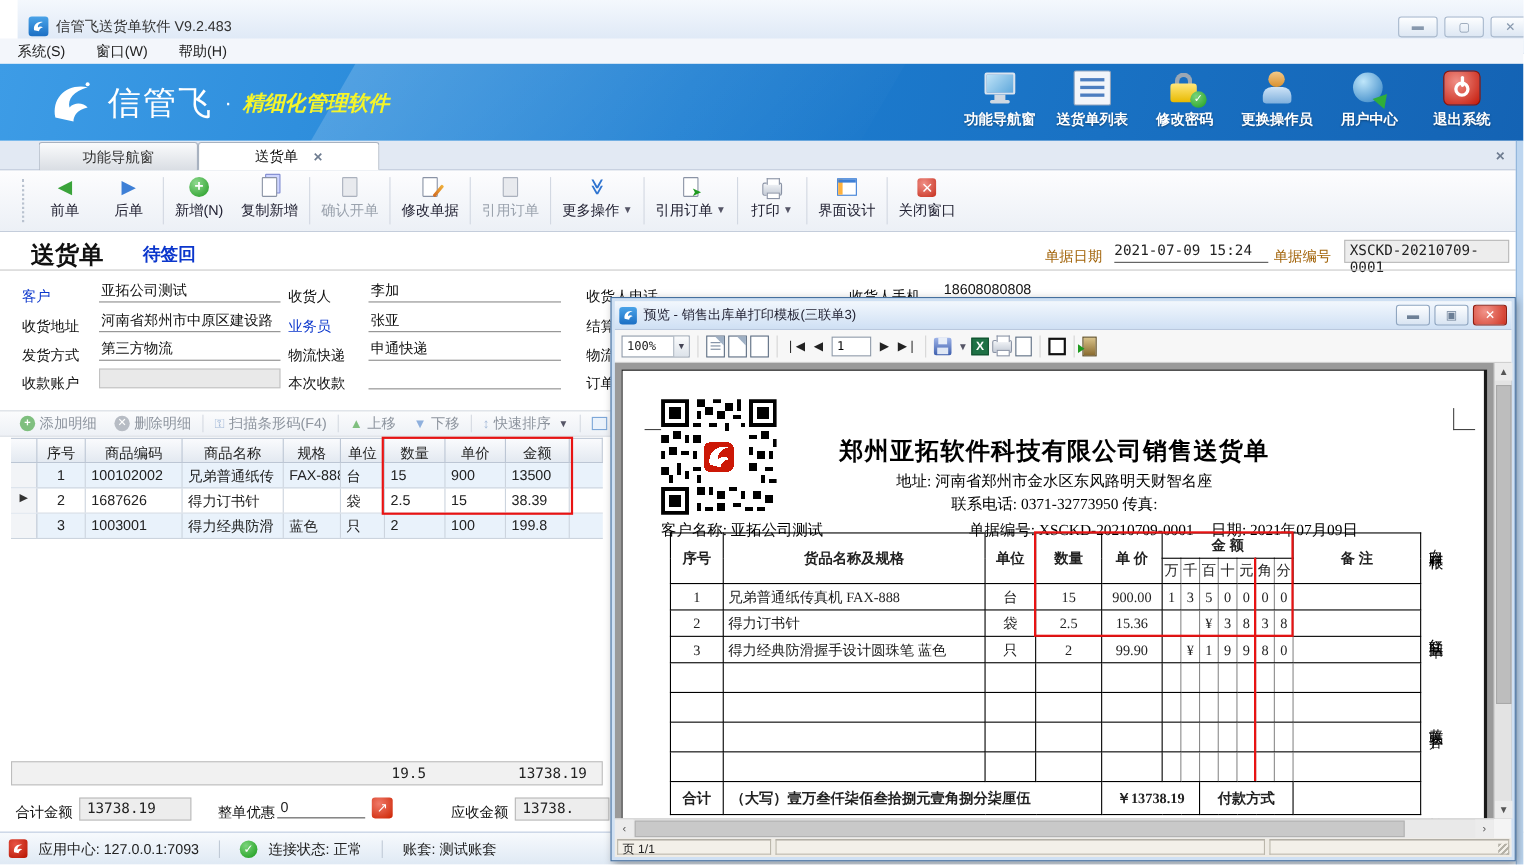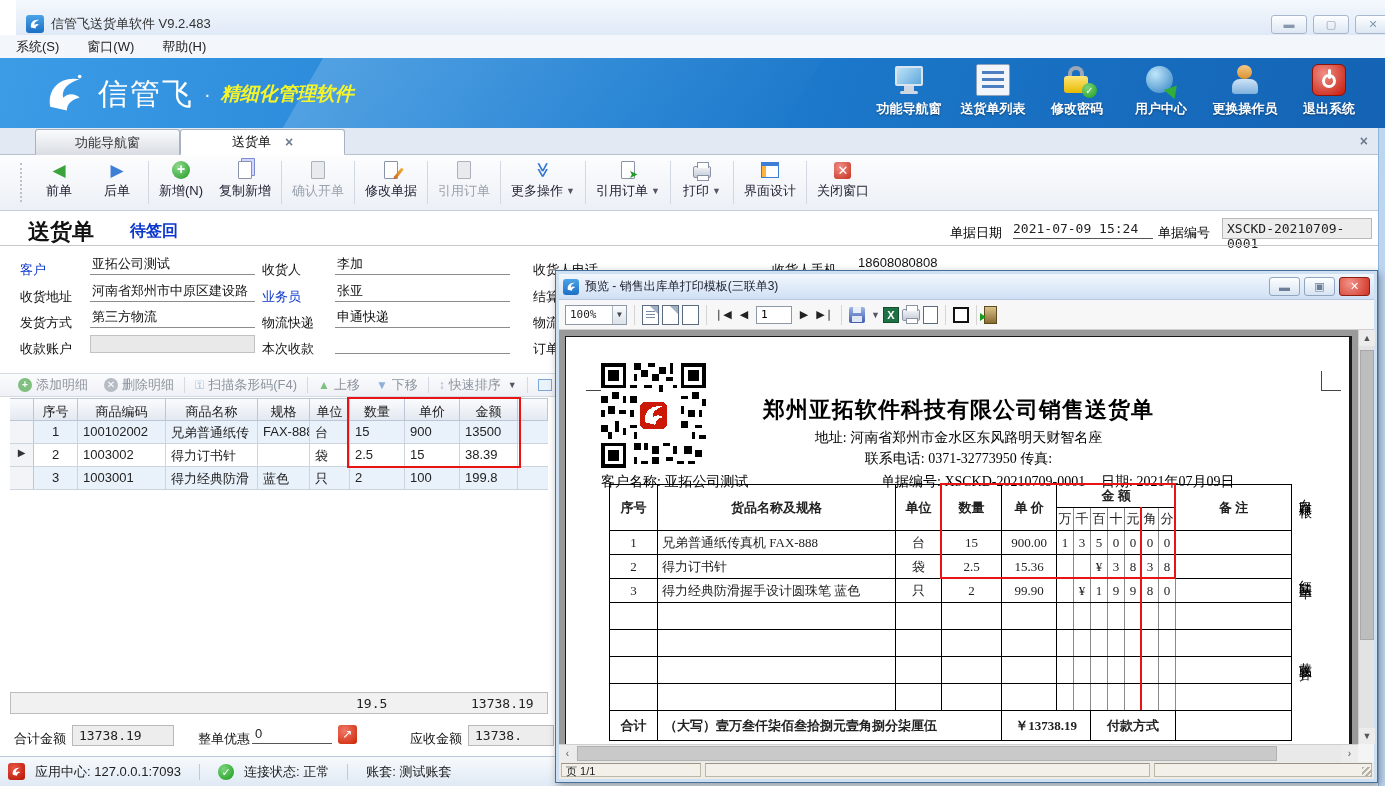--- a/index.html
+++ b/index.html
@@ -70,21 +70,21 @@
   .printer::after { content:""; position:absolute; left:3px; bottom:-4px; width:10px; height:4px; background:#fff; border:1px solid #8a93a5; }
   .win-ico { width:18px; height:16px; border:1px solid #3d7fd6; background:#fff; position:relative; }
   .win-ico::before { content:""; position:absolute; left:0; top:0; width:4px; height:14px; background:#ffb13d; }
   .win-ico::after { content:""; position:absolute; left:0; top:0; width:16px; height:3px; background:#3d7fd6; }
   .red-x { width:17px; height:17px; border-radius:3px; background:radial-gradient(circle at 35% 30%,#f08f86,#c62f1d); color:#fff; font-size:13px; font-weight:bold; line-height:17px; text-align:center; }
 
   
   .form-area { left:0; top:211px; width:1378px; height:545px; background:#fff; }
   .doc-title { position:absolute; left:28px; top:6px; font-family:"Liberation Serif","DejaVu Serif",serif; font-size:22px; font-weight:bold; color:#111; }
   .doc-status { position:absolute; left:130px; top:10px; font-size:16px; font-weight:bold; color:#0b36cc; }
-  .hd-lbl { position:absolute; top:13px; font-size:13px; color:#000000; }
+  .hd-lbl { position:absolute; top:13px; font-size:13px; color:#a16207; }
   .hd-date { position:absolute; left:1013px; top:10px; width:140px; border-bottom:1px solid #555; font-family:"DejaVu Sans Mono",monospace; font-size:13px; padding-bottom:2px; }
   .hd-no { position:absolute; left:1222px; top:7px; width:150px; height:21px; background:#ededed; border:1px solid #b9b9b9; font-family:"DejaVu Sans Mono",monospace; font-size:13px; padding:2px 4px; }
   .form-hr { position:absolute; left:0; top:34px; width:1378px; border-top:1px solid #c8c8c8; }
   .fld-lbl { position:absolute; font-size:13px; color:#111; }
   .fld-lbl.req { color:#0b36cc; }
   .fld-val { position:absolute; font-size:13px; color:#111; border-bottom:1px solid #8c8c8c; padding:0 2px 2px; height:20px; }
   .fld-box { position:absolute; height:18px; background:#e9e9e9; border:1px solid #c2c2c2; }
 
   .dtl-toolbar { position:absolute; left:0; top:162px; width:1378px; height:24px; background:linear-gradient(#fbfcfd,#eef1f6); border-top:1px solid #d5dae2; border-bottom:1px solid #d5dae2; display:flex; align-items:center; gap:4px; padding-left:12px; color:#8d949e; font-size:13px; }
   .dtl-item { display:flex; align-items:center; gap:4px; padding:0 6px; }
@@ -238,32 +238,32 @@
     </div>
     <div class="bn-act">
       <span class="bi bi-lock">
           <i class="shk"></i>
           <i class="body"></i>
           <i class="badge-ok">✓</i>
         </span>
       <span class="lbl">修改密码</span>
     </div>
     <div class="bn-act">
+      <span class="bi bi-user">
+          <i class="hd"></i>
+          <i class="bd"></i>
+        </span>
+      <span class="lbl">更换操作员</span>
+    </div>
+    <div class="bn-act">
       <span class="bi bi-globe">
           <i class="gl"></i>
           <i class="ar"></i>
         </span>
       <span class="lbl">用户中心</span>
-    </div>
-    <div class="bn-act">
-      <span class="bi bi-user">
-          <i class="hd"></i>
-          <i class="bd"></i>
-        </span>
-      <span class="lbl">更换操作员</span>
     </div>
     <div class="bn-act">
       <span class="bi bi-power">
           <i class="ring"></i>
           <i class="bar"></i>
         </span>
       <span class="lbl">退出系统</span>
     </div>
   </div>
 </div>
@@ -468,21 +468,21 @@
       <span class="gc c-name">兄弟普通纸传</span>
       <span class="gc c-spec">FAX-888</span>
       <span class="gc c-unit">台</span>
       <span class="gc c-qty">15</span>
       <span class="gc c-prc">900</span>
       <span class="gc c-amt">13500</span>
     </div>
     <div class="g-row">
       <span class="gc c-mk">▶</span>
       <span class="gc c-no">2</span>
-      <span class="gc c-code">1003002</span>
+      <span class="gc c-code">1687626</span>
       <span class="gc c-name">得力订书针</span>
       <span class="gc c-spec"></span>
       <span class="gc c-unit">袋</span>
       <span class="gc c-qty">2.5</span>
       <span class="gc c-prc">15</span>
       <span class="gc c-amt">38.39</span>
     </div>
     <div class="g-row alt">
       <span class="gc c-mk"></span>
       <span class="gc c-no">3</span>

